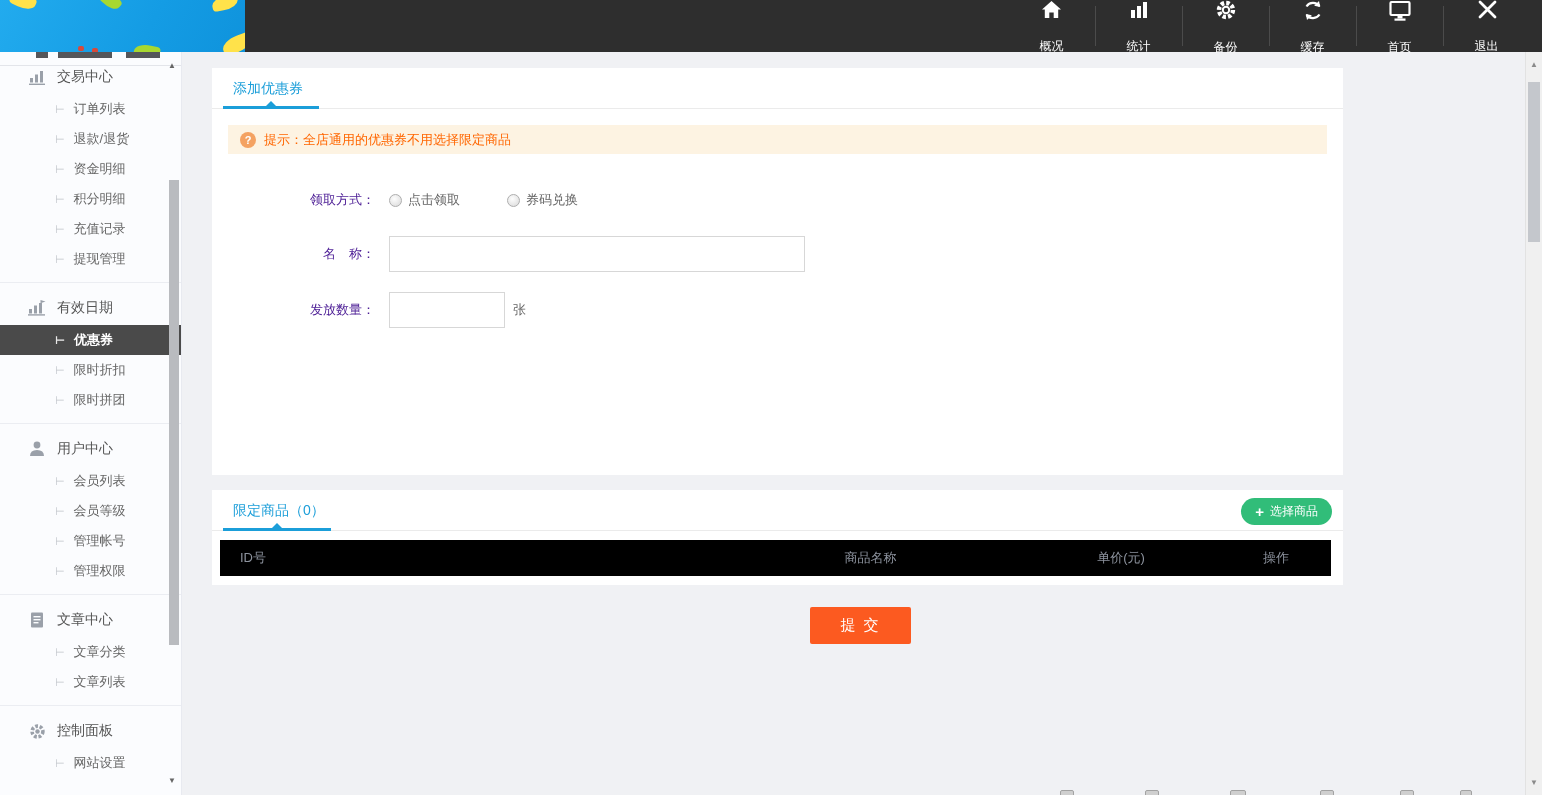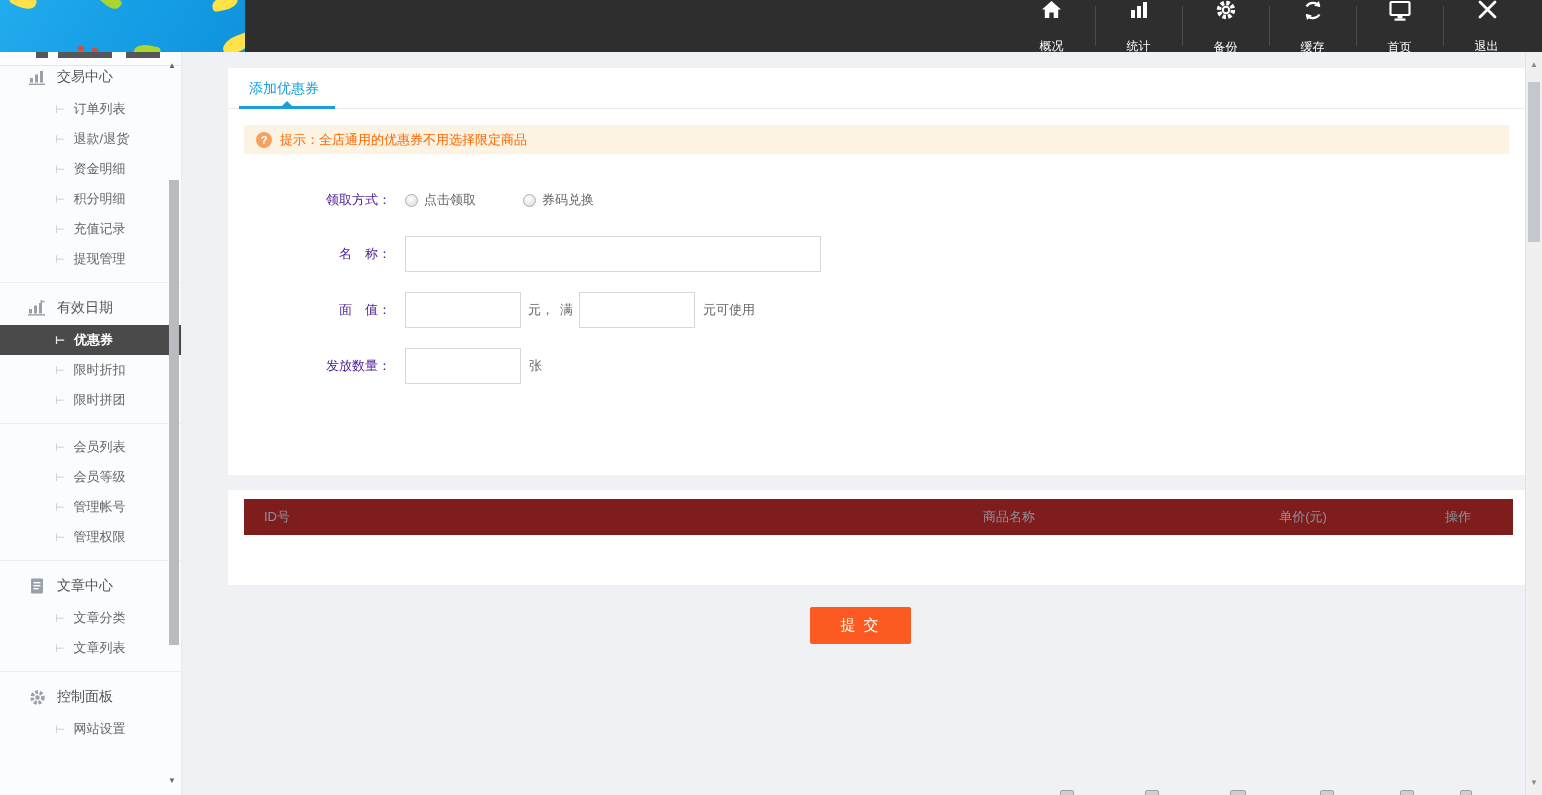--- a/index.html
+++ b/index.html
@@ -40,21 +40,21 @@
                 color:#555; font-size:14px; cursor:pointer; }
   .s-icon { width:18px; height:16px; display:flex; align-items:center; justify-content:center; }
   .side-sub { height:30px; display:flex; align-items:center; padding-left:55px; gap:9px;
               color:#666; font-size:13px; cursor:pointer; }
   .branch { color:#c3c6cc; font-size:11px; }
   .side-sub.active { background:#4a4a4a; color:#fff; font-weight:bold; }
   .side-sub.active .branch { color:#e8e8e8; }
   .side-divider { border-top:1px solid #ebedf2; margin:8px 0; }
 
   
-  .card { position:absolute; left:228px; width:1297px; background:#fff; }
+  .card { position:absolute; left:212px; width:1131px; background:#fff; }
   .card1 { top:68px; height:407px; }
   .card2 { top:490px; height:95px; }
   .card-tabs { position:relative; height:41px; border-bottom:1px solid #ebebeb; }
   .tab-active { position:absolute; left:21px; top:0; height:41px; line-height:41px;
                 color:#1b9ed9; font-size:14px; cursor:pointer; }
   .tab-underline { position:absolute; left:11px; top:38px; height:3px; background:#1b9ed9; }
   .tab-underline::before { content:""; position:absolute; top:-5px; left:50%; margin-left:-5px;
                 border:5px solid transparent; border-bottom:5px solid #1b9ed9; border-top:none; }
   .u1 { width:96px; } .u2 { width:108px; }
 
@@ -79,21 +79,21 @@
   .inp-small { width:116px; }
   .t-gap1 { margin-left:7px; } .t-gap2 { margin:0 6px; } .t-gap3 { margin-left:8px; }
   .datewrap { position:relative; width:117px; height:32px; }
   .datewrap .inp { width:117px; height:32px; padding-right:22px; }
   .cal-icon { position:absolute; right:4px; top:8px; cursor:pointer; }
 
   .select-btn { position:absolute; right:11px; top:8px; height:27px; border:none; border-radius:14px;
                 background:#31bd79; color:#fff; font-size:12px; padding:0 14px; cursor:pointer;
                 display:flex; align-items:center; gap:6px; }
   .select-btn .plus { font-size:15px; font-weight:bold; line-height:1; }
-  .thead { margin:9px 12px 0 16px; height:36px; background:#7f1d1d; display:flex;
+  .thead { margin:9px 12px 0 8px; height:36px; background:#000000; display:flex;
            align-items:center; color:#8d939e; font-size:13px; }
   .th1 { flex:0 0 45%; padding-left:20px; text-align:left; }
   .th2 { flex:1; text-align:center; }
   .th3 { flex:0 0 200px; text-align:center; }
   .th4 { flex:0 0 110px; text-align:center; }
 
   .submit-btn { position:absolute; left:810px; top:607px; width:101px; height:37px;
                 background:#fc5a20; border:none; border-radius:2px; color:#fff; font-size:15px;
                 letter-spacing:2px; cursor:pointer; }
 
@@ -251,20 +251,29 @@
         <span class="branch">⊢</span>
         <span>限时折扣</span>
       </div>
     <div class="side-sub">
         <span class="branch">⊢</span>
         <span>限时拼团</span>
       </div>
 
     <div class="side-divider"></div>
 
+    <div class="side-title">
+      <span class="s-icon">
+        <svg width="16" height="16" viewBox="0 0 16 16">
+            <circle cx="8" cy="4" r="3.4" fill="#9aa0a9"></circle>
+            <path d="M1 15 q0 -6 7 -6 q7 0 7 6 Z" fill="#9aa0a9"></path>
+          </svg>
+      </span>
+      <span>用户中心</span>
+    </div>
     <div class="side-sub">
         <span class="branch">⊢</span>
         <span>会员列表</span>
       </div>
     <div class="side-sub">
         <span class="branch">⊢</span>
         <span>会员等级</span>
       </div>
     <div class="side-sub">
         <span class="branch">⊢</span>
@@ -338,39 +347,39 @@
         <span class="radio"></span>
         <span>券码兑换</span>
       </label>
     </div>
 
     <div class="f-row r2">
       <span class="f-label">名　称：</span>
       <input class="inp inp-name" value="" style="">
     </div>
 
-    <div class="f-row r3">
-      <span class="f-label">面　值：</span>
-      <input class="inp inp-small" value="" style="">
-      <span class="t-gap1">元，</span>
-      <span class="t-gap2">满</span>
-      <input class="inp inp-small" value="" style="">
-      <span class="t-gap3">元可使用</span>
-    </div>
 
     <div class="f-row r4">
       <span class="f-label">发放数量：</span>
       <input class="inp inp-small" value="" style="">
       <span class="t-gap3">张</span>
     </div>
 
   </div>
 </div>
 
 <div class="card card2">
+  <div class="card-tabs">
+    <span class="tab-active">限定商品（0）</span>
+    <span class="tab-underline u2"></span>
+    <button class="select-btn">
+      <span class="plus">+</span>
+      <span>选择商品</span>
+    </button>
+  </div>
   <div class="thead">
     <span class="th1">ID号</span>
     <span class="th2">商品名称</span>
     <span class="th3">单价(元)</span>
     <span class="th4">操作</span>
   </div>
 </div>
 
 <button class="submit-btn">提 交</button>
 

